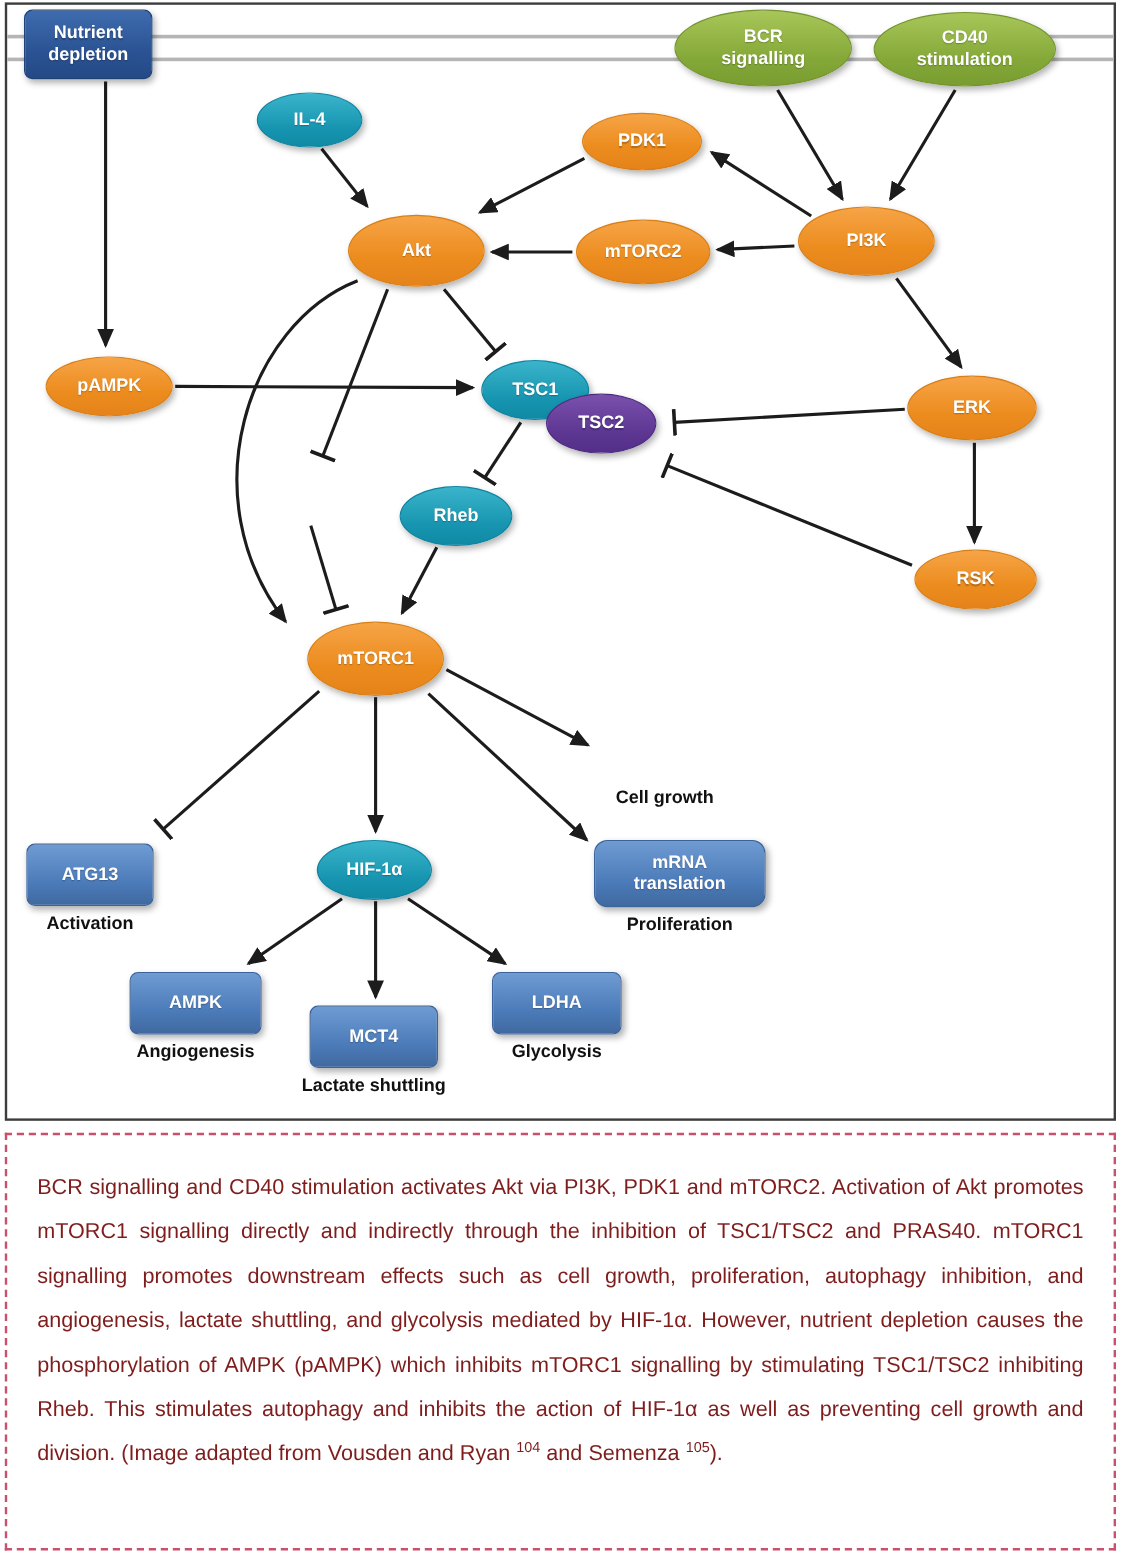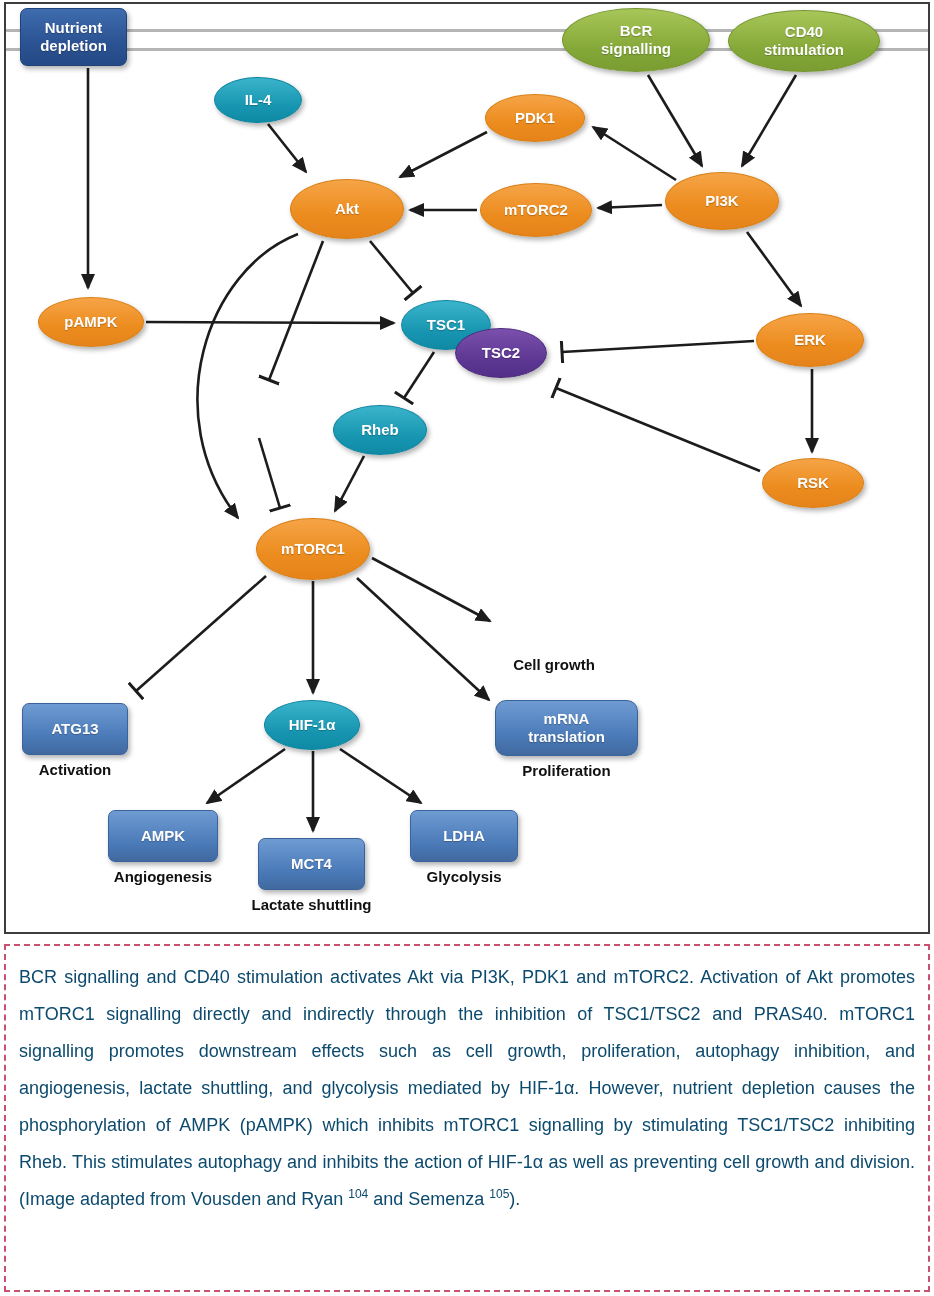--- a/index.html
+++ b/index.html
@@ -48,21 +48,21 @@
 
   .plabel{position:absolute;font-weight:bold;font-size:15px;color:#111;text-align:center;z-index:2;}
   #l-cellgrowth{left:488px;top:656px;width:132px;}
   #l-autophagy{left:12px;top:761px;width:126px;}
   #l-proliferation{left:495px;top:762px;width:143px;}
   #l-angiogenesis{left:98px;top:868px;width:130px;}
   #l-lactate{left:238px;top:896px;width:147px;}
   #l-glycolysis{left:400px;top:868px;width:128px;}
 
   .caption{position:absolute;left:4px;top:944px;width:926px;height:348px;box-sizing:border-box;border:2px dashed #c9516e;padding:13px 13px;background:#fff;z-index:2;}
-  .caption p{margin:0;font-size:18px;line-height:2.06;text-align:justify;color:#0c4a6e;}
+  .caption p{margin:12px;font-size:18px;line-height:2.06;text-align:justify;color:#7f1d1d;}
   .caption sup{font-size:12px;line-height:0;}
 </style>
 </head>
 <body>
 
 <div class="page">
 
   <div class="diagram-frame"></div>
   <div class="membrane" id="mem1"></div>
   <div class="membrane" id="mem2"></div>

